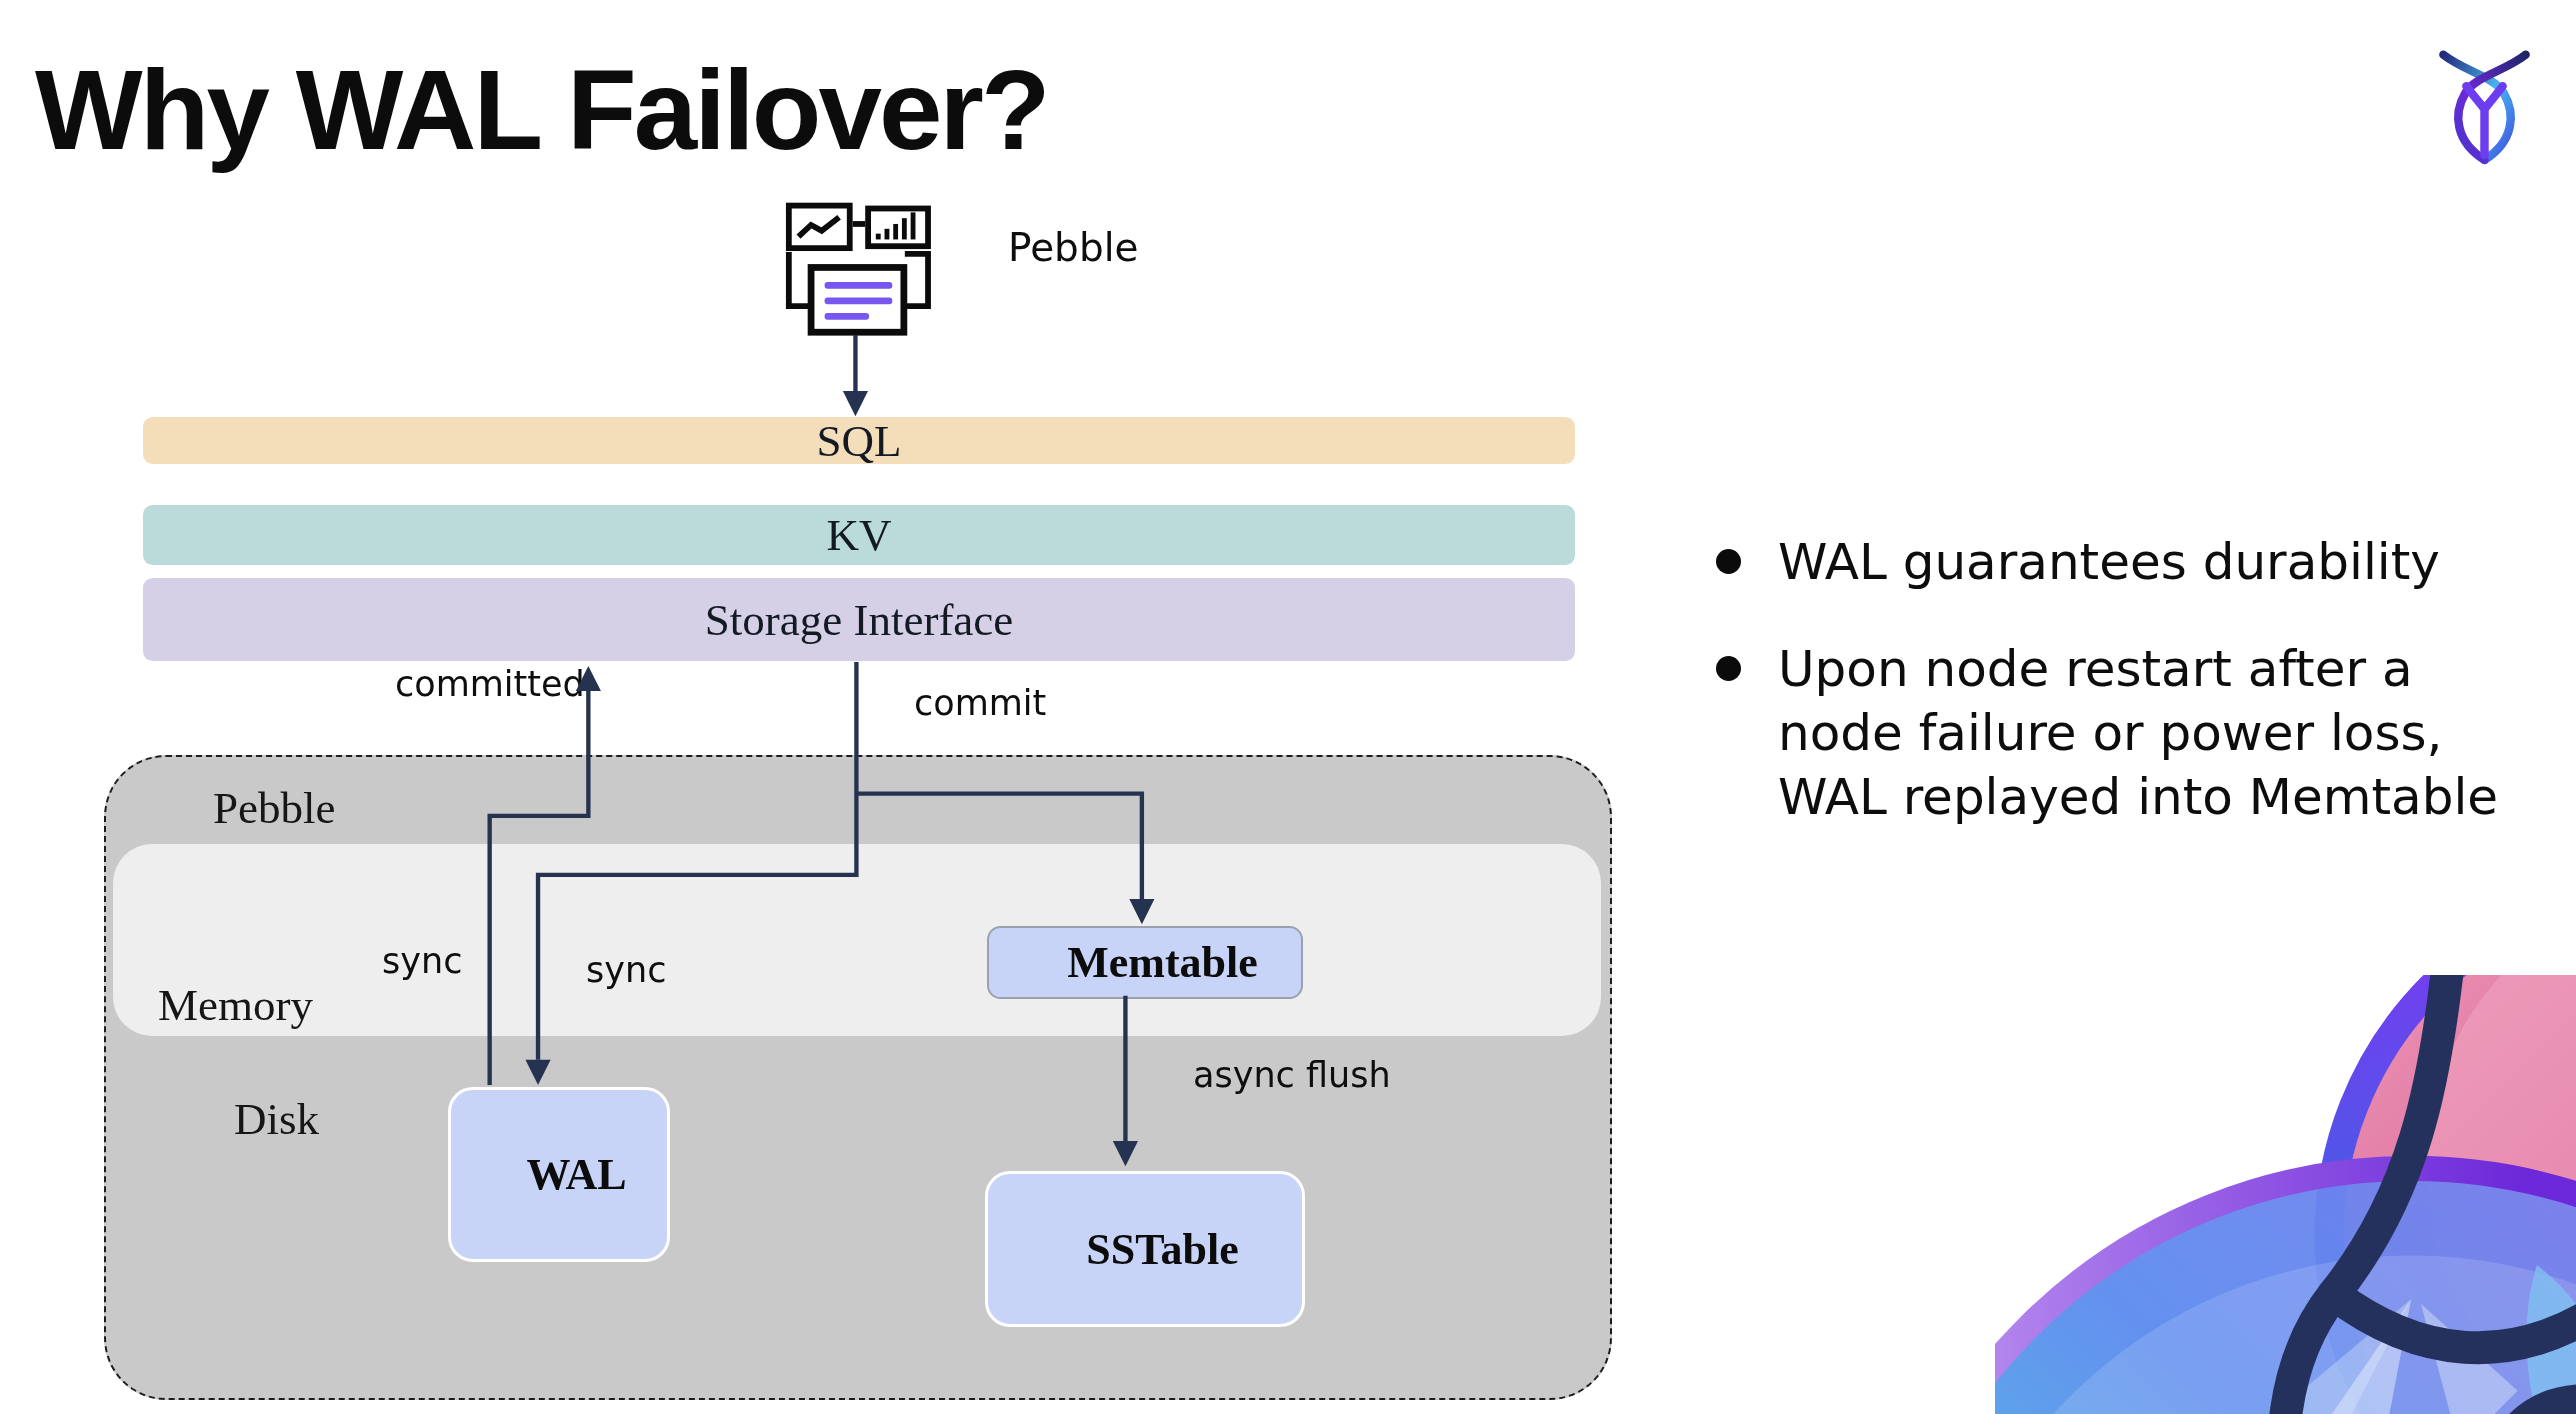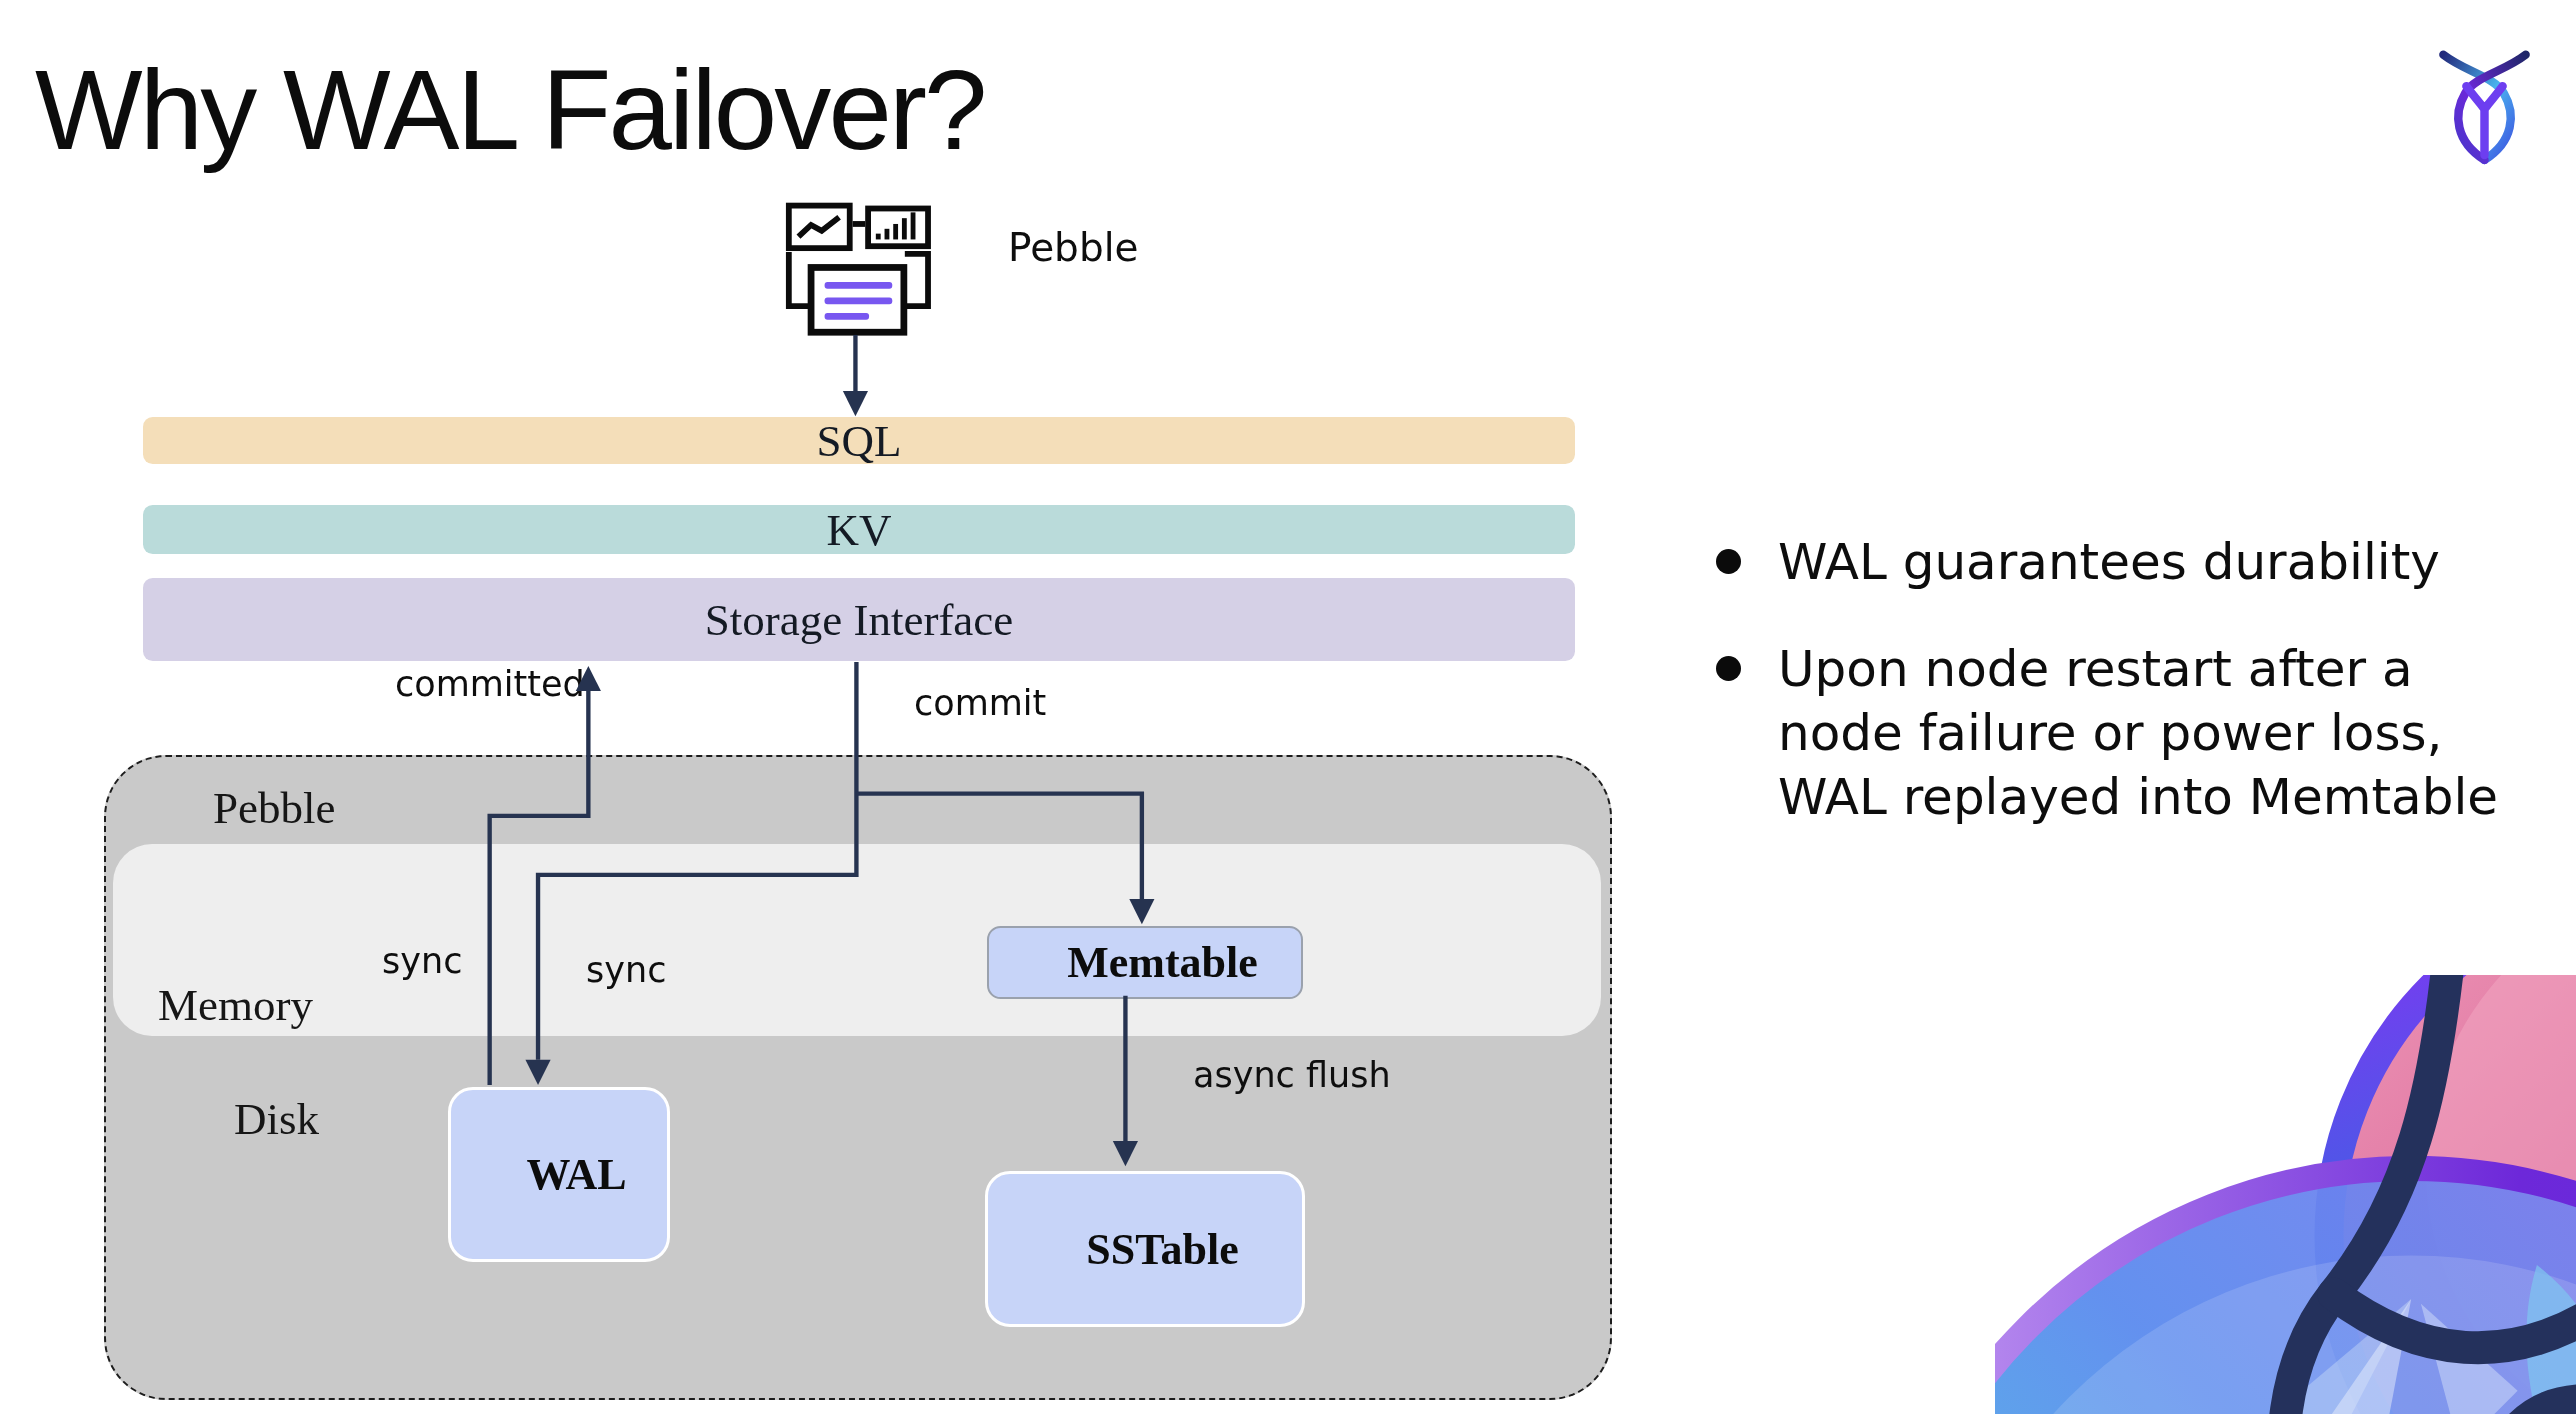--- a/index.html
+++ b/index.html
@@ -1,26 +1,26 @@
 <!DOCTYPE html>
 <html style="--sql_bar: #f4deb9; --kv_bar: #badbda; --storage_bar: #d5d0e6; --pebble_bg: #c9c9c9; --memory_bg: #eeeeee; --node_fill: #c7d4f8; --arrow: #263350; --accent_purple: #7857f0; --brand_pink: #c23179; --brand_teal: #43e6da; --brand_blue: #2f6be0; --brand_violet: #6d28d9;"><head>
 <meta charset="utf-8">
 <style>
   html,body{margin:0;padding:0;background:#ffffff;}
   .stage{position:relative;width:2576px;height:1415px;background:#fff;overflow:hidden;
          font-family:"DejaVu Sans",sans-serif;color:#111;}
   
   .title{position:absolute;left:35px;top:17.4px;font-family:"Liberation Sans",sans-serif;
-         font-weight:normal;font-size:114px;letter-spacing:-2.9px;color:#0c0c0c;margin-top:27px;}
+         font-weight:bold;font-size:114px;letter-spacing:-2.9px;color:#0c0c0c;margin-top:27px;}
   
   .bar{position:absolute;left:143px;width:1432px;border-radius:9.7px;
        display:flex;align-items:center;justify-content:center;
        font-family:"Liberation Serif",serif;font-size:45px;color:#141a24;text-align:center;}
   .bar.sql{top:417px;height:47px;background:var(--sql_bar,#f4deb9);}
-  .bar.kv{top:505px;height:49px;background:var(--kv_bar,#badbda);}
+  .bar.kv{top:505px;height:60px;background:var(--kv_bar,#badbda);}
   .bar.storage{top:578px;height:83px;background:var(--storage_bar,#d5d0e6);}
   
   .pebble{position:absolute;left:104px;top:755px;width:1508px;height:645px;
           background:var(--pebble_bg,#c9c9c9);border:2.9px dashed #1c1c1c;border-radius:62px;
           box-sizing:border-box;}
   .memory-strip{position:absolute;left:113px;top:844px;width:1488px;height:192px;
           background:var(--memory_bg,#eeeeee);border-radius:39px;}
   .zone-label{position:absolute;font-family:"Liberation Serif",serif;font-size:45px;color:#161616;}
   .lbl-pebble{left:213px;top:782px;}
   .lbl-memory{left:158px;top:979px;}

